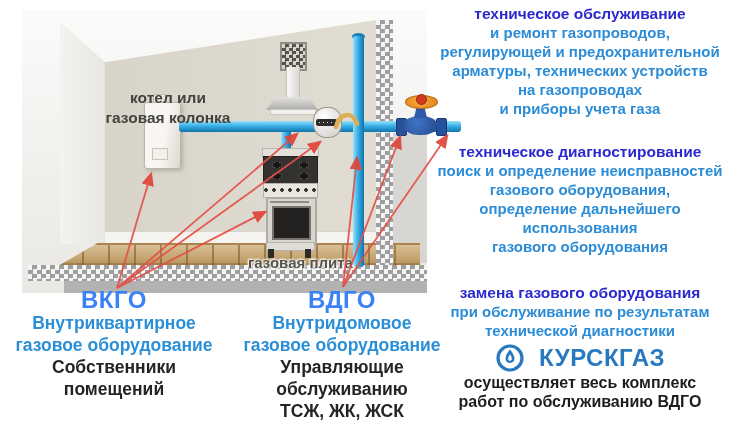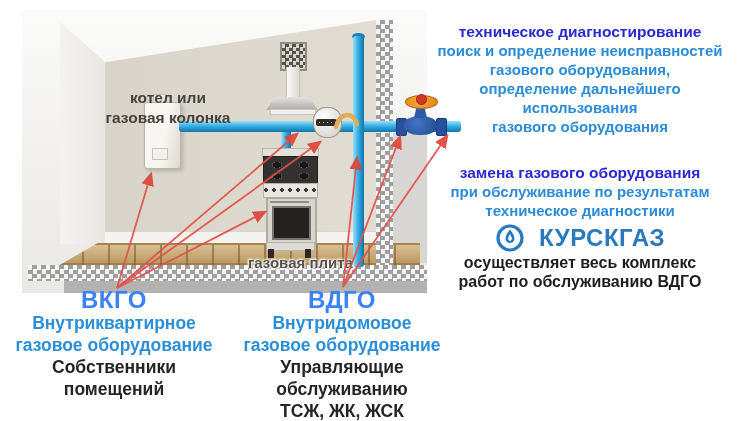--- a/index.html
+++ b/index.html
@@ -106,21 +106,21 @@
   .tag-name{font-size:17.5px;line-height:22px;color:#2b8fd8;}
   .tag-owner{font-size:17.5px;line-height:22px;color:#242424;}
   #vkgo{left:8px;width:212px;}
   #vdgo{left:222px;width:240px;}
 
   
   .right-col{left:425px;top:4px;width:310px;z-index:12;}
   .intro{font-size:16px;line-height:21px;color:#222222;margin-bottom:10px;}
   .sec-title{font-size:15.5px;line-height:19px;color:#2a29cf;}
   .sec-line{font-size:15px;line-height:19px;color:#2d8cd6;}
-  .gap18{margin-top:18px;} .gap17{margin-top:27px;}
+  .gap18{margin-top:24px;} .gap17{margin-top:27px;}
   .company-row{margin-top:2px;display:flex;align-items:center;justify-content:center;gap:14px;height:32px;}
   .company-name{font-size:24px;color:#2979c1;letter-spacing:.5px;}
   .footer-line{font-size:16px;line-height:18.5px;color:#1d1d1d;}
 </style>
 </head>
 <body>
 
 <div id="stage">
 
   <div class="abs outer-wall"></div>
@@ -202,33 +202,41 @@
   <div id="vdgo" class="abs ctr tag-block">
     <div class="tag-abbr">ВДГО</div>
     <div class="tag-name">Внутридомовое</div>
     <div class="tag-name">газовое оборудование</div>
     <div class="tag-owner">Управляющие обслуживанию</div>
     <div class="tag-owner">ТСЖ, ЖК, ЖСК</div>
   </div>
 
   <div class="abs ctr right-col">
 
+    <div>
+      <div class="sec-title">техническое обслуживание</div>
+      <div class="sec-line">и ремонт газопроводов,</div>
+      <div class="sec-line">регулирующей и предохранительной</div>
+      <div class="sec-line">арматуры, технических устройств</div>
+      <div class="sec-line">на газопроводах</div>
+      <div class="sec-line">и приборы учета газа</div>
+    </div>
 
     <div class="gap18">
       <div class="sec-title">техническое диагностирование</div>
       <div class="sec-line">поиск и определение неисправностей</div>
       <div class="sec-line">газового оборудования,</div>
       <div class="sec-line">определение дальнейшего использования</div>
       <div class="sec-line">газового оборудования</div>
     </div>
 
     <div class="gap17">
       <div class="sec-title">замена газового оборудования</div>
       <div class="sec-line">при обслуживание по результатам</div>
-      <div class="sec-line">техническое диагностики</div>
+      <div class="sec-line">технической диагностики</div>
     </div>
 
     <div class="company-row">
       <svg width="30" height="30" viewBox="0 0 30 30">
         <circle cx="15" cy="15" r="12" fill="#ffffff" stroke="#2979c1" stroke-width="3.2"></circle>
         <path d="M15,6.5 C11.3,10.8 9.8,14.5 10.9,17.6 C12,20.8 18,20.8 19.1,17.6 C20.2,14.5 18.7,10.8 15,6.5 Z" fill="#2979c1"></path>
         <path d="M15,11.5 C13.4,13.5 12.8,15.3 13.4,16.8 C14,18.3 16,18.3 16.6,16.8 C17.2,15.3 16.6,13.5 15,11.5 Z" fill="#ffffff"></path>
       </svg>
       <span class="company-name">КУРСКГАЗ</span>
     </div>

